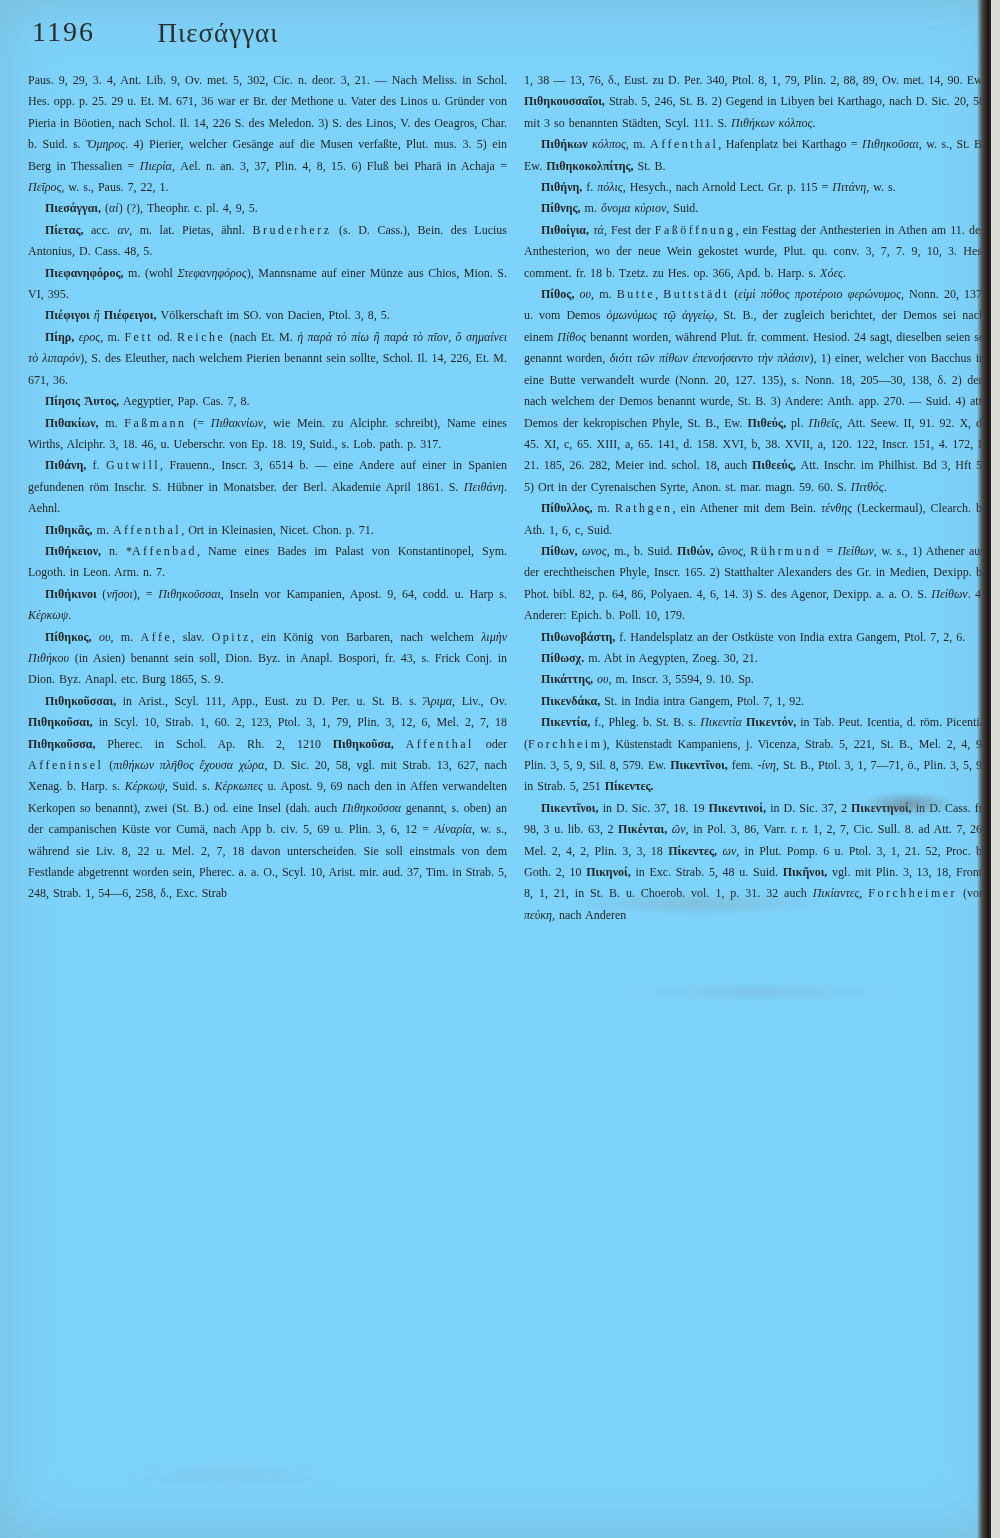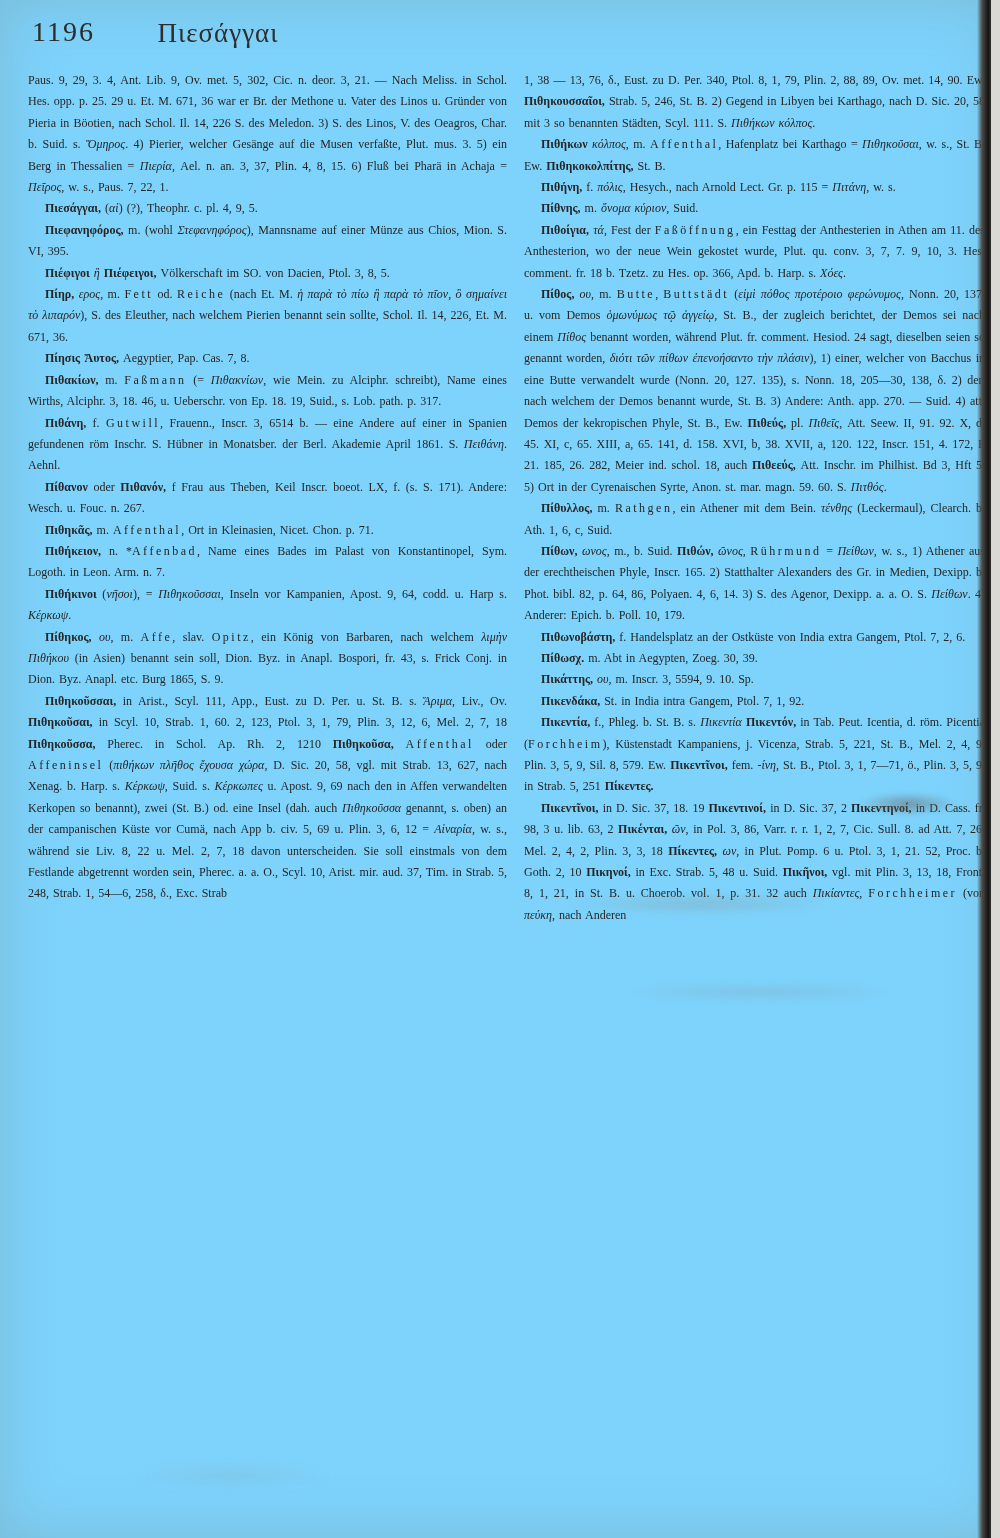--- a/index.html
+++ b/index.html
@@ -70,44 +70,44 @@
 <body>
 
 <div class="page">
 
   <span class="pagenum">1196</span>
   <span class="hdr hdr-left">Πιεσάγγαι</span>
 
   <div class="col col-left">
       <p class="entry noindent"><span>Paus. 9, 29, 3. 4, Ant. Lib. 9, Ov. met. 5, 302, Cic. n. deor. 3, 21. — Nach Meliss. in Schol. Hes. opp. p. 25. 29 u. Et. M. 671, 36 war er Br. der Methone u. Vater des Linos u. Gründer von Pieria in Böotien, nach Schol. Il. 14, 226 S. des Meledon. 3) S. des Linos, V. des Oeagros, Char. b. Suid. s. </span><span class="gk">Ὅμηρος</span><span>. 4) Pierier, welcher Gesänge auf die Musen verfaßte, Plut. mus. 3. 5) ein Berg in Thessalien = </span><span class="gk">Πιερία</span><span>, Ael. n. an. 3, 37, Plin. 4, 8, 15. 6) Fluß bei Pharä in Achaja = </span><span class="gk">Πεῖρος</span><span>, w. s., Paus. 7, 22, 1.</span></p>
       <p class="entry indent"><span class="hw">Πιεσάγγαι,</span><span> (</span><span class="gk">αἱ</span><span>) (?), Theophr. c. pl. 4, 9, 5.</span></p>
+      <p class="entry indent"><span class="hw">Πίετας,</span><span> acc. </span><span class="gk">αν</span><span>, m. lat. Pietas, ähnl. </span><span class="sperr">Bruderherz</span><span> (s. D. Cass.), Bein. des Lucius Antonius, D. Cass. 48, 5.</span></p>
       <p class="entry indent"><span class="hw">Πιεφανηφόρος,</span><span> m. (wohl </span><span class="gk">Στεφανηφόρος</span><span>), Mannsname auf einer Münze aus Chios, Mion. S. VI, 395.</span></p>
       <p class="entry indent"><span class="hw">Πιέφιγοι</span><span> </span><span class="gk">ἢ</span><span> </span><span class="hw">Πιέφειγοι,</span><span> Völkerschaft im SO. von Dacien, Ptol. 3, 8, 5.</span></p>
       <p class="entry indent"><span class="hw">Πίηρ,</span><span> </span><span class="gk">ερος</span><span>, m. </span><span class="sperr">Fett</span><span> od. </span><span class="sperr">Reiche</span><span> (nach Et. M. </span><span class="gk">ἡ παρὰ τὸ πίω ἢ παρὰ τὸ πῖον, ὃ σημαίνει τὸ λιπαρόν</span><span>), S. des Eleuther, nach welchem Pierien benannt sein sollte, Schol. Il. 14, 226, Et. M. 671, 36.</span></p>
       <p class="entry indent"><span class="hw">Πίησις Ἄυτος,</span><span> Aegyptier, Pap. Cas. 7, 8.</span></p>
       <p class="entry indent"><span class="hw">Πιθακίων,</span><span> m. </span><span class="sperr">Faßmann</span><span> (= </span><span class="gk">Πιθακνίων</span><span>, wie Mein. zu Alciphr. schreibt), Name eines Wirths, Alciphr. 3, 18. 46, u. Ueberschr. von Ep. 18. 19, Suid., s. Lob. path. p. 317.</span></p>
       <p class="entry indent"><span class="hw">Πιθάνη,</span><span> f. </span><span class="sperr">Gutwill</span><span>, Frauenn., Inscr. 3, 6514 b. — eine Andere auf einer in Spanien gefundenen röm Inschr. S. Hübner in Monatsber. der Berl. Akademie April 1861. S. </span><span class="gk">Πειθάνη</span><span>. Aehnl.</span></p>
-      <p class="entry indent"><span class="hw">Πίθανον</span><span> oder </span><span class="hw">Πιθανόν,</span><span> f Frau aus Theben, Keil Inscr. boeot. LX, f. (s. S. 171). Andere: Wesch. u. Fouc. n. 267.</span></p>
       <p class="entry indent"><span class="hw">Πιθηκᾶς,</span><span> m. </span><span class="sperr">Affenthal</span><span>, Ort in Kleinasien, Nicet. Chon. p. 71.</span></p>
       <p class="entry indent"><span class="hw">Πιθήκειον,</span><span> n. *</span><span class="sperr">Affenbad</span><span>, Name eines Bades im Palast von Konstantinopel, Sym. Logoth. in Leon. Arm. n. 7.</span></p>
       <p class="entry indent"><span class="hw">Πιθήκινοι</span><span> (</span><span class="gk">νῆσοι</span><span>), = </span><span class="gk">Πιθηκοῦσσαι</span><span>, Inseln vor Kampanien, Apost. 9, 64, codd. u. Harp s. </span><span class="gk">Κέρκωψ</span><span>.</span></p>
       <p class="entry indent"><span class="hw">Πίθηκος,</span><span> </span><span class="gk">ου</span><span>, m. </span><span class="sperr">Affe</span><span>, slav. </span><span class="sperr">Opitz</span><span>, ein König von Barbaren, nach welchem </span><span class="gk">λιμὴν Πιθήκου</span><span> (in Asien) benannt sein soll, Dion. Byz. in Anapl. Bospori, fr. 43, s. Frick Conj. in Dion. Byz. Anapl. etc. Burg 1865, S. 9.</span></p>
       <p class="entry indent"><span class="hw">Πιθηκοῦσσαι,</span><span> in Arist., Scyl. 111, App., Eust. zu D. Per. u. St. B. s. </span><span class="gk">Ἄριμα</span><span>, Liv., Ov. </span><span class="hw">Πιθηκοῦσαι,</span><span> in Scyl. 10, Strab. 1, 60. 2, 123, Ptol. 3, 1, 79, Plin. 3, 12, 6, Mel. 2, 7, 18 </span><span class="hw">Πιθηκοῦσσα,</span><span> Pherec. in Schol. Ap. Rh. 2, 1210 </span><span class="hw">Πιθηκοῦσα,</span><span> </span><span class="sperr">Affenthal</span><span> oder </span><span class="sperr">Affeninsel</span><span> (</span><span class="gk">πιθήκων πλῆθος ἔχουσα χώρα</span><span>, D. Sic. 20, 58, vgl. mit Strab. 13, 627, nach Xenag. b. Harp. s. </span><span class="gk">Κέρκωψ</span><span>, Suid. s. </span><span class="gk">Κέρκωπες</span><span> u. Apost. 9, 69 nach den in Affen verwandelten Kerkopen so benannt), zwei (St. B.) od. eine Insel (dah. auch </span><span class="gk">Πιθηκοῦσσα</span><span> genannt, s. oben) an der campanischen Küste vor Cumä, nach App b. civ. 5, 69 u. Plin. 3, 6, 12 = </span><span class="gk">Αἰναρία</span><span>, w. s., während sie Liv. 8, 22 u. Mel. 2, 7, 18 davon unterscheiden. Sie soll einstmals von dem Festlande abgetrennt worden sein, Pherec. a. a. O., Scyl. 10, Arist. mir. aud. 37, Tim. in Strab. 5, 248, Strab. 1, 54—6, 258, δ., Exc. Strab</span></p>
     </div>
   <div class="col col-right">
       <p class="entry noindent"><span>1, 38 — 13, 76, δ., Eust. zu D. Per. 340, Ptol. 8, 1, 79, Plin. 2, 88, 89, Ov. met. 14, 90. Ew. </span><span class="hw">Πιθηκουσσαῖοι,</span><span> Strab. 5, 246, St. B. 2) Gegend in Libyen bei Karthago, nach D. Sic. 20, 58 mit 3 so benannten Städten, Scyl. 111. S. </span><span class="gk">Πιθήκων κόλπος</span><span>.</span></p>
       <p class="entry indent"><span class="hw">Πιθήκων</span><span> </span><span class="gk">κόλπος</span><span>, m. </span><span class="sperr">Affenthal</span><span>, Hafenplatz bei Karthago = </span><span class="gk">Πιθηκοῦσαι</span><span>, w. s., St. B. Ew. </span><span class="hw">Πιθηκοκολπίτης,</span><span> St. B.</span></p>
       <p class="entry indent"><span class="hw">Πιθήνη,</span><span> f. </span><span class="gk">πόλις</span><span>, Hesych., nach Arnold Lect. Gr. p. 115 = </span><span class="gk">Πιτάνη</span><span>, w. s.</span></p>
       <p class="entry indent"><span class="hw">Πίθνης,</span><span> m. </span><span class="gk">ὄνομα κύριον</span><span>, Suid.</span></p>
       <p class="entry indent"><span class="hw">Πιθοίγια,</span><span> </span><span class="gk">τά</span><span>, Fest der </span><span class="sperr">Faßöffnung</span><span>, ein Festtag der Anthesterien in Athen am 11. des Anthesterion, wo der neue Wein gekostet wurde, Plut. qu. conv. 3, 7, 7. 9, 10, 3. Hes. comment. fr. 18 b. Tzetz. zu Hes. op. 366, Apd. b. Harp. s. </span><span class="gk">Χόες</span><span>.</span></p>
       <p class="entry indent"><span class="hw">Πίθος,</span><span> </span><span class="gk">ου</span><span>, m. </span><span class="sperr">Butte</span><span>, </span><span class="sperr">Buttstädt</span><span> (</span><span class="gk">εἰμὶ πόθος προτέροιο φερώνυμος</span><span>, Nonn. 20, 137, u. vom Demos </span><span class="gk">ὁμωνύμως τῷ ἀγγείῳ</span><span>, St. B., der zugleich berichtet, der Demos sei nach einem </span><span class="gk">Πίθος</span><span> benannt worden, während Plut. fr. comment. Hesiod. 24 sagt, dieselben seien so genannt worden, </span><span class="gk">διότι τῶν πίθων ἐπενοήσαντο τὴν πλάσιν</span><span>), 1) einer, welcher von Bacchus in eine Butte verwandelt wurde (Nonn. 20, 127. 135), s. Nonn. 18, 205—30, 138, δ. 2) der, nach welchem der Demos benannt wurde, St. B. 3) Andere: Anth. app. 270. — Suid. 4) att. Demos der kekropischen Phyle, St. B., Ew. </span><span class="hw">Πιθεύς,</span><span> pl. </span><span class="gk">Πιθεῖς</span><span>, Att. Seew. II, 91. 92. X, d, 45. XI, c, 65. XIII, a, 65. 141, d. 158. XVI, b, 38. XVII, a, 120. 122, Inscr. 151, 4. 172, I, 21. 185, 26. 282, Meier ind. schol. 18, auch </span><span class="hw">Πιθεεύς,</span><span> Att. Inschr. im Philhist. Bd 3, Hft 5. 5) Ort in der Cyrenaischen Syrte, Anon. st. mar. magn. 59. 60. S. </span><span class="gk">Πιτθός</span><span>.</span></p>
       <p class="entry indent"><span class="hw">Πίθυλλος,</span><span> m. </span><span class="sperr">Rathgen</span><span>, ein Athener mit dem Bein. </span><span class="gk">τένθης</span><span> (Leckermaul), Clearch. b. Ath. 1, 6, c, Suid.</span></p>
       <p class="entry indent"><span class="hw">Πίθων,</span><span> </span><span class="gk">ωνος</span><span>, m., b. Suid. </span><span class="hw">Πιθών,</span><span> </span><span class="gk">ῶνος</span><span>, </span><span class="sperr">Rührmund</span><span> = </span><span class="gk">Πείθων</span><span>, w. s., 1) Athener aus der erechtheischen Phyle, Inscr. 165. 2) Statthalter Alexanders des Gr. in Medien, Dexipp. b. Phot. bibl. 82, p. 64, 86, Polyaen. 4, 6, 14. 3) S. des Agenor, Dexipp. a. a. O. S. </span><span class="gk">Πείθων</span><span>. 4) Anderer: Epich. b. Poll. 10, 179.</span></p>
       <p class="entry indent"><span class="hw">Πιθωνοβάστη,</span><span> f. Handelsplatz an der Ostküste von India extra Gangem, Ptol. 7, 2, 6.</span></p>
-      <p class="entry indent"><span class="hw">Πίθωσχ.</span><span> m. Abt in Aegypten, Zoeg. 30, 39.</span></p>
+      <p class="entry indent"><span class="hw">Πίθωσχ.</span><span> m. Abt in Aegypten, Zoeg. 30, 21.</span></p>
       <p class="entry indent"><span class="hw">Πικάττης,</span><span> </span><span class="gk">ου</span><span>, m. Inscr. 3, 5594, 9. 10. Sp.</span></p>
       <p class="entry indent"><span class="hw">Πικενδάκα,</span><span> St. in India intra Gangem, Ptol. 7, 1, 92.</span></p>
       <p class="entry indent"><span class="hw">Πικεντία,</span><span> f., Phleg. b. St. B. s. </span><span class="gk">Πικεντία</span><span> </span><span class="hw">Πικεντόν,</span><span> in Tab. Peut. Icentia, d. röm. Picentia (</span><span class="sperr">Forchheim</span><span>), Küstenstadt Kampaniens, j. Vicenza, Strab. 5, 221, St. B., Mel. 2, 4, 9, Plin. 3, 5, 9, Sil. 8, 579. Ew. </span><span class="hw">Πικεντῖνοι,</span><span> fem. </span><span class="gk">-ίνη</span><span>, St. B., Ptol. 3, 1, 7—71, ö., Plin. 3, 5, 9, in Strab. 5, 251 </span><span class="hw">Πίκεντες.</span></p>
       <p class="entry indent"><span class="hw">Πικεντῖνοι,</span><span> in D. Sic. 37, 18. 19 </span><span class="hw">Πικεντινοί,</span><span> in D. Sic. 37, 2 </span><span class="hw">Πικεντηνοί,</span><span> in D. Cass. fr. 98, 3 u. lib. 63, 2 </span><span class="hw">Πικένται,</span><span> </span><span class="gk">ῶν</span><span>, in Pol. 3, 86, Varr. r. r. 1, 2, 7, Cic. Sull. 8. ad Att. 7, 26, Mel. 2, 4, 2, Plin. 3, 3, 18 </span><span class="hw">Πίκεντες,</span><span> </span><span class="gk">ων</span><span>, in Plut. Pomp. 6 u. Ptol. 3, 1, 21. 52, Proc. b. Goth. 2, 10 </span><span class="hw">Πικηνοί,</span><span> in Exc. Strab. 5, 48 u. Suid. </span><span class="hw">Πικῆνοι,</span><span> vgl. mit Plin. 3, 13, 18, Front. 8, 1, 21, in St. B. u. Choerob. vol. 1, p. 31. 32 auch </span><span class="gk">Πικίαντες</span><span>, </span><span class="sperr">Forchheimer</span><span> (von </span><span class="gk">πεύκη</span><span>, nach Anderen</span></p>
     </div>
 
   <div class="smudge smudge-1"></div>
   <div class="smudge smudge-2"></div>
   <div class="smudge smudge-3"></div>
   <div class="smudge smudge-4"></div>

